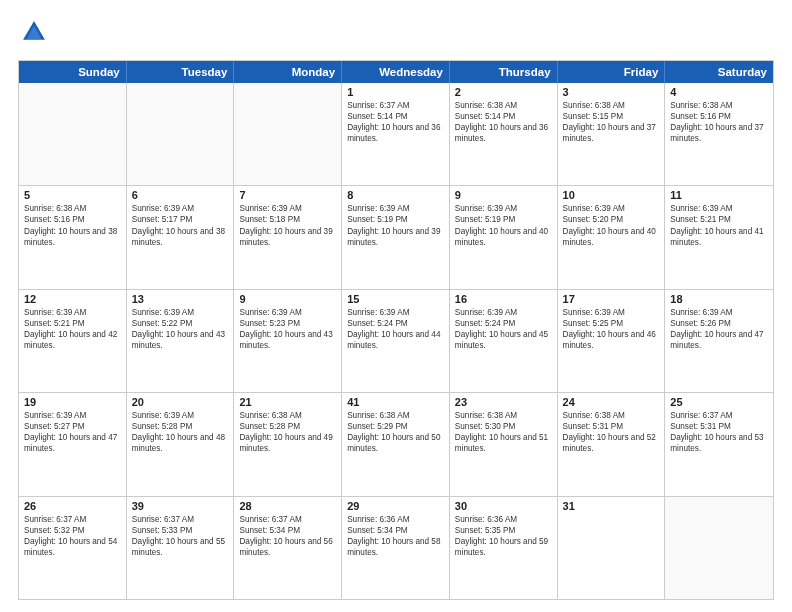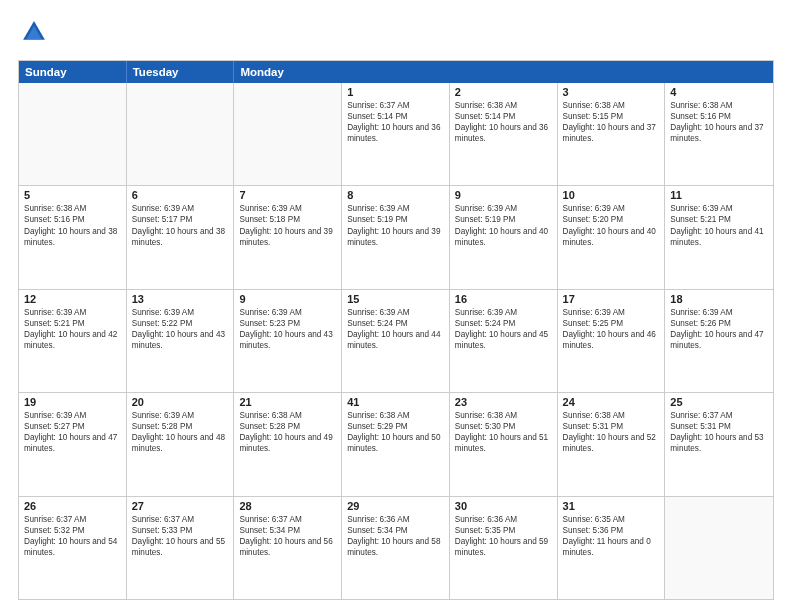--- a/index.html
+++ b/index.html
@@ -53,21 +53,21 @@
     .day-headers {
       display: grid;
       grid-template-columns: repeat(7, 1fr);
       background: #1a5fb4;
     }
     .day-header {
       color: #fff;
       font-size: 11.5px;
       font-weight: bold;
       padding: 5px 6px;
-      text-align: left;
+      text-align: right;
       border-right: 1px solid #4a7fd4;
     }
     .day-header:last-child { border-right: none; }
     .weeks {
       flex: 1;
       display: flex;
       flex-direction: column;
     }
     .week-row {
       display: grid;
@@ -120,20 +120,24 @@
       <div class="month-year"></div>
       <div class="location"></div>
     </div>
   </div>
 
   <div class="calendar">
     <div class="day-headers">
     <div class="day-header">Sunday</div>
         <div class="day-header">Tuesday</div>
         <div class="day-header">Monday</div>
+        <div class="day-header">Wednesday</div>
+        <div class="day-header">Thursday</div>
+        <div class="day-header">Friday</div>
+        <div class="day-header">Saturday</div>
       </div>
     <div class="weeks">
     <div class="week-row">
           <div class="cell empty"></div>
           <div class="cell empty"></div>
           <div class="cell empty"></div>
           <div class="cell">
             <div class="cell-day">1</div>
             <div class="cell-info" style="white-space: pre-line;">Sunrise: 6:37 AM
 Sunset: 5:14 PM
@@ -291,21 +295,21 @@
           </div>
         </div>
         <div class="week-row">
           <div class="cell">
             <div class="cell-day">26</div>
             <div class="cell-info" style="white-space: pre-line;">Sunrise: 6:37 AM
 Sunset: 5:32 PM
 Daylight: 10 hours and 54 minutes.</div>
           </div>
           <div class="cell">
-            <div class="cell-day">27</div>
+            <div class="cell-day">39</div>
             <div class="cell-info" style="white-space: pre-line;">Sunrise: 6:37 AM
 Sunset: 5:33 PM
 Daylight: 10 hours and 55 minutes.</div>
           </div>
           <div class="cell">
             <div class="cell-day">28</div>
             <div class="cell-info" style="white-space: pre-line;">Sunrise: 6:37 AM
 Sunset: 5:34 PM
 Daylight: 10 hours and 56 minutes.</div>
           </div>
@@ -316,21 +320,18 @@
 Daylight: 10 hours and 58 minutes.</div>
           </div>
           <div class="cell">
             <div class="cell-day">30</div>
             <div class="cell-info" style="white-space: pre-line;">Sunrise: 6:36 AM
 Sunset: 5:35 PM
 Daylight: 10 hours and 59 minutes.</div>
           </div>
           <div class="cell">
             <div class="cell-day">31</div>
-            <div class="cell-info" style="white-space: pre-line;">Sunrise: 6:35 AM
-Sunset: 5:36 PM
-Daylight: 11 hours and 0 minutes.</div>
           </div>
           <div class="cell empty"></div>
         </div>
       </div>
   </div>
 </div>
 
 </body></html>

